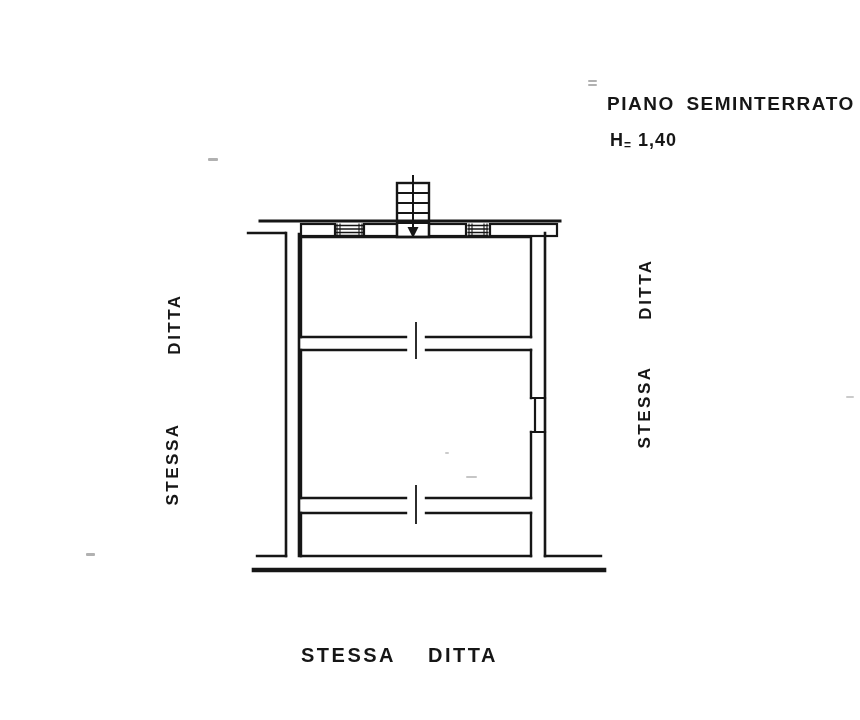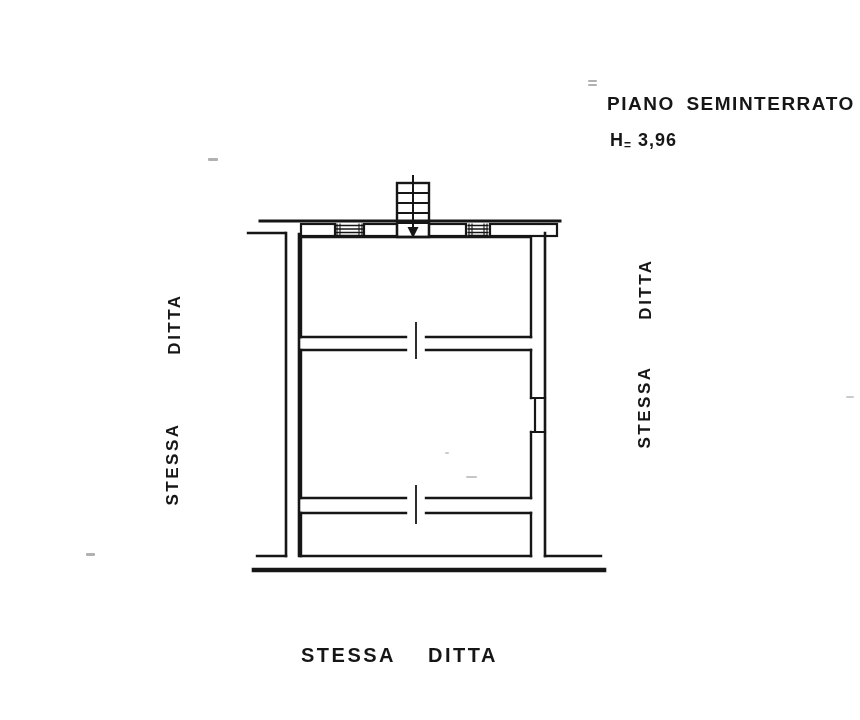--- a/index.html
+++ b/index.html
@@ -135,21 +135,21 @@
         <path d="M257 513 H362 M382 513 H487"></path>
         <path d="M257 513 V556 M487 513 V556"></path>
         <path d="M257 556 H487"></path>
       </g>
     </g>
   </svg>
 
   <div class="lbl title">PIANO SEMINTERRATO</div>
 
   <div class="lbl height-line">
-    <span>H</span><span class="eq">=</span><span>3,96</span>
+    <span>H</span><span class="eq">=</span><span>1,40</span>
   </div>
 
   <div class="lbl vert v-left-upper">DITTA</div>
   <div class="lbl vert v-left-lower">STESSA</div>
 
   <div class="lbl vert v-right-upper">DITTA</div>
   <div class="lbl vert v-right-lower">STESSA</div>
 
   <div class="bottom-caption">
     <span>STESSA</span>

